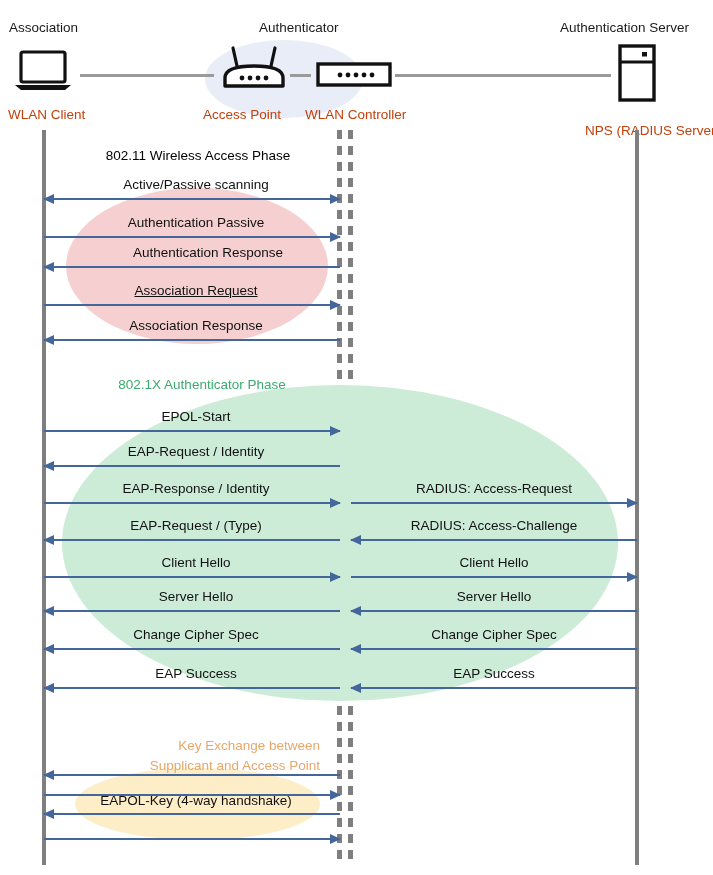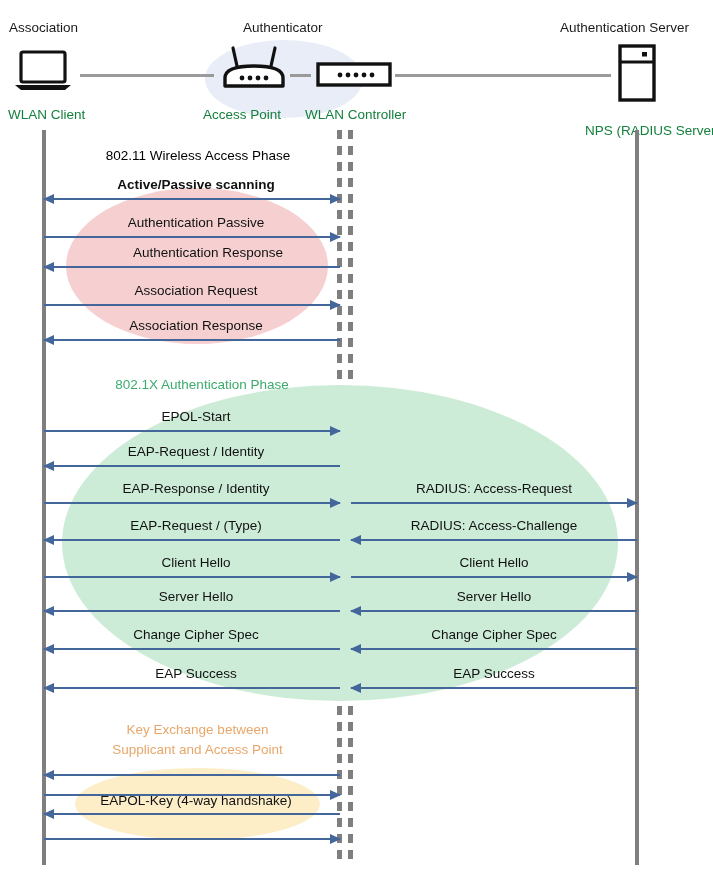--- a/index.html
+++ b/index.html
@@ -21,21 +21,21 @@
   
   .actor-title {
     position: absolute;
     font-size: 13.5px;
     color: #1a1a1a;
     white-space: nowrap;
   }
   .actor-sublabel {
     position: absolute;
     font-size: 13.5px;
-    color: #15803d;
+    color: #c2410c;
     white-space: nowrap;
   }
   .header-ellipse {
     position: absolute;
     background: #e9edf7;
     border-radius: 50%;
   }
   .link-line {
     position: absolute;
     background: #9a9a9a;
@@ -122,21 +122,21 @@
 
 <div id="canvas">
 
   <div class="header-ellipse" style="left:205px; top:40px; width:158px; height:78px;"></div>
 
   <div class="link-line" style="left:80px; top:74px; width:134px;"></div>
   <div class="link-line" style="left:290px; top:74px; width:21px;"></div>
   <div class="link-line" style="left:395px; top:74px; width:216px;"></div>
 
   <div class="actor-title" style="left:9px; top:20px;">Association</div>
-  <div class="actor-title" style="left:243px; top:20px;">Authenticator</div>
+  <div class="actor-title" style="left:259px; top:20px;">Authenticator</div>
   <div class="actor-title" style="left:560px; top:20px;">Authentication Server</div>
 
   <div class="device" style="left:12px; top:50px; width:62px; height:42px;">
     <svg width="62" height="42" viewBox="0 0 62 42">
       <rect x="9" y="2" width="44" height="30" rx="2" fill="#ffffff" stroke="#111111" stroke-width="3.2"></rect>
       <path d="M3 35 L59 35 L53 40 L9 40 Z" fill="#111111"></path>
     </svg>
   </div>
 
   <div class="device" style="left:218px; top:46px; width:72px; height:46px;">
@@ -180,49 +180,49 @@
   <div class="lifeline-dashed" style="left:348px; top:130px; height:735px;"></div>
   <div class="lifeline-solid" style="left:635px; top:130px; height:735px;"></div>
 
   <div class="phase-ellipse" style="left:66px; top:188px; width:262px; height:156px; background:#f6d0d1;"></div>
   <div class="phase-title" style="left:63px; top:146px; width:270px; color:#000000;">802.11 Wireless Access Phase</div>
 
   <div class="msg" style="left:44px; top:198px; width:296px;">
     <div class="msg-line"></div>
     <div class="msg-head right"></div>
     <div class="msg-head left"></div>
-    <div class="msg-label" style="left:152px; top:-21px;font-weight:bold;">Active/Passive scanning</div>
+    <div class="msg-label" style="left:152px; top:-21px;">Active/Passive scanning</div>
   </div>
 
   <div class="msg" style="left:44px; top:236px; width:296px;">
     <div class="msg-line"></div>
     <div class="msg-head right"></div>
     <div class="msg-label" style="left:152px; top:-21px;">Authentication Passive</div>
   </div>
 
   <div class="msg" style="left:44px; top:266px; width:296px;">
     <div class="msg-line"></div>
     <div class="msg-head left"></div>
     <div class="msg-label" style="left:164px; top:-21px;">Authentication Response</div>
   </div>
 
   <div class="msg" style="left:44px; top:304px; width:296px;">
     <div class="msg-line"></div>
     <div class="msg-head right"></div>
-    <div class="msg-label" style="left:152px; top:-21px;">Association Request</div>
+    <div class="msg-label" style="left:152px; top:-21px;text-decoration:underline;">Association Request</div>
   </div>
 
   <div class="msg" style="left:44px; top:339px; width:296px;">
     <div class="msg-line"></div>
     <div class="msg-head left"></div>
     <div class="msg-label" style="left:152px; top:-21px;">Association Response</div>
   </div>
 
   <div class="phase-ellipse" style="left:62px; top:385px; width:556px; height:316px; background:#cdecd8;"></div>
-  <div class="phase-title" style="left:92px; top:375px; width:220px; color:#3cab6e;">802.1X Authentication Phase</div>
+  <div class="phase-title" style="left:92px; top:375px; width:220px; color:#3cab6e;">802.1X Authenticator Phase</div>
 
   <div class="msg" style="left:44px; top:430px; width:296px;">
     <div class="msg-line"></div>
     <div class="msg-head right"></div>
     <div class="msg-label" style="left:152px; top:-21px;">EPOL-Start</div>
   </div>
 
   <div class="msg" style="left:44px; top:465px; width:296px;">
     <div class="msg-line"></div>
     <div class="msg-head left"></div>
@@ -295,21 +295,21 @@
     <div class="msg-label" style="left:143px; top:-21px;">Change Cipher Spec</div>
   </div>
 
   <div class="msg" style="left:351px; top:687px; width:286px;">
     <div class="msg-line"></div>
     <div class="msg-head left"></div>
     <div class="msg-label" style="left:143px; top:-21px;">EAP Success</div>
   </div>
 
   <div class="phase-ellipse" style="left:75px; top:768px; width:245px; height:72px; background:#fdeec8;"></div>
-  <div class="phase-title" style="left:75px; top:720px; width:245px; color:#e8a76a;">Key Exchange between
+  <div class="phase-title" style="left:75px; top:736px; width:245px; color:#e8a76a;text-align:right;">Key Exchange between
 Supplicant and Access Point</div>
 
   <div class="msg" style="left:44px; top:774px; width:296px;">
     <div class="msg-line"></div>
     <div class="msg-head left"></div>
     <div class="msg-label" style="left:152px; top:-21px;"></div>
   </div>
 
   <div class="msg" style="left:44px; top:794px; width:296px;">
     <div class="msg-line"></div>

